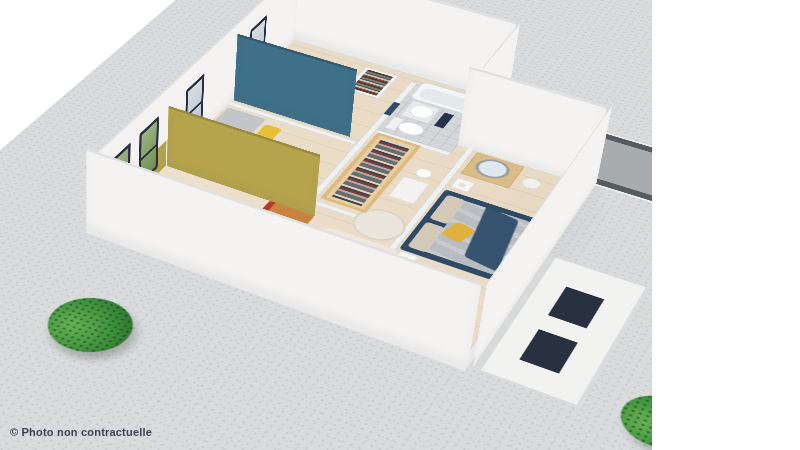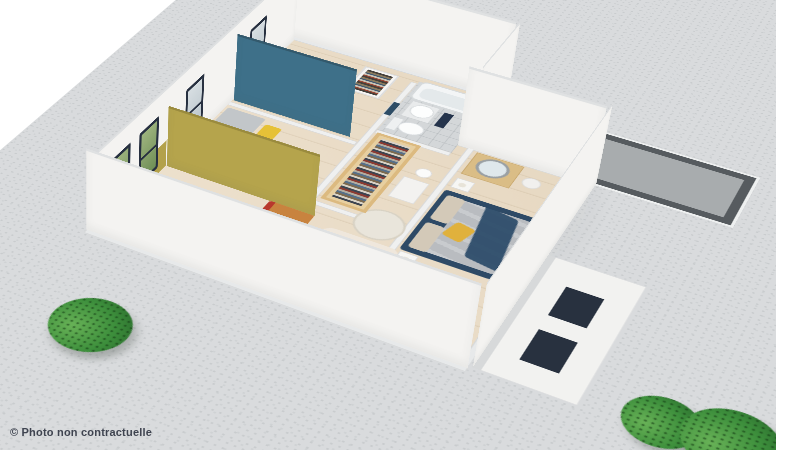--- a/index.html
+++ b/index.html
@@ -1,16 +1,16 @@
 <!DOCTYPE html>
 <html><head>
 <meta charset="utf-8">
 <style>
   html,body{margin:0;padding:0;background:#ffffff;}
-  .scene{position:relative;width:776px;height:450px;background:#ffffff;overflow:hidden;
+  .scene{position:relative;width:652px;height:450px;background:#ffffff;overflow:hidden;
          font-family:"Liberation Sans", sans-serif;}
   .world{position:absolute;left:88px;top:228px;width:0;height:0;
          transform-origin:0 0;transform-style:preserve-3d;
          transform:perspective(1800px) rotateX(53.6deg) rotateZ(-58.5deg) scale(1.1);}
   .ground{position:absolute;left:-360px;top:-140px;width:1420px;height:920px;
           background-image:
             radial-gradient(circle at 2px 2px, #c9ccce 0.9px, transparent 1.4px),
             radial-gradient(circle at 5px 4px, #cfd2d4 0.8px, transparent 1.3px);
           background-size:7px 7px, 11px 9px;background-color:#d9dbdd;
           transform:translateZ(-2px);}

